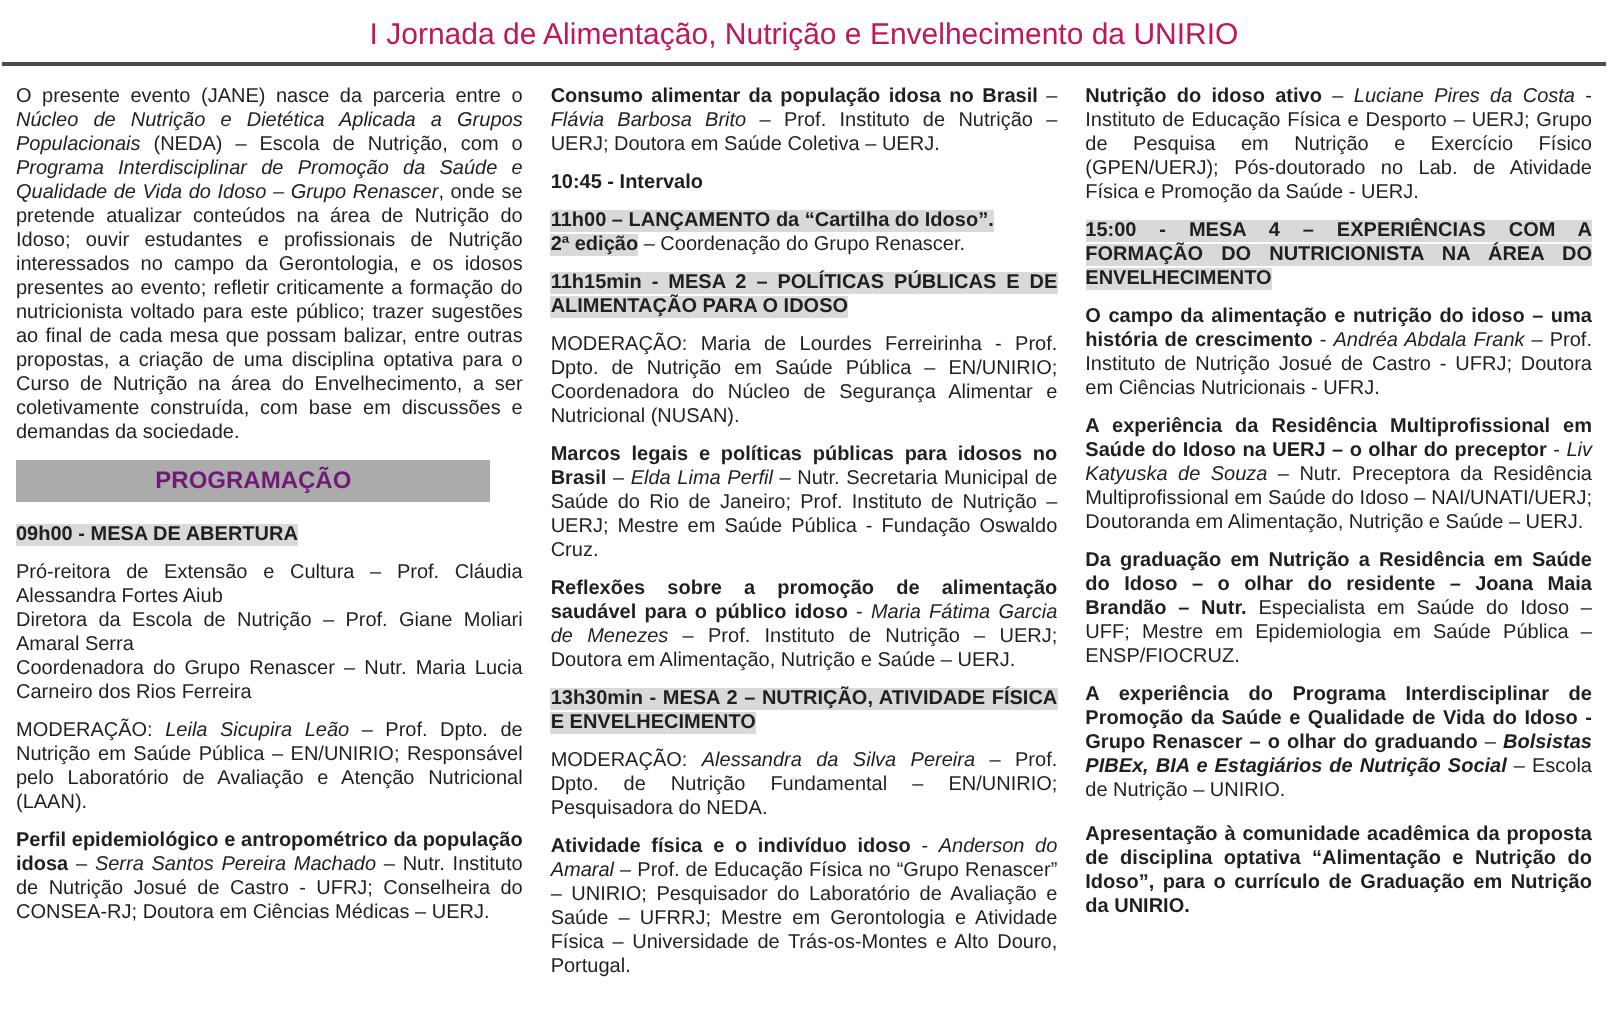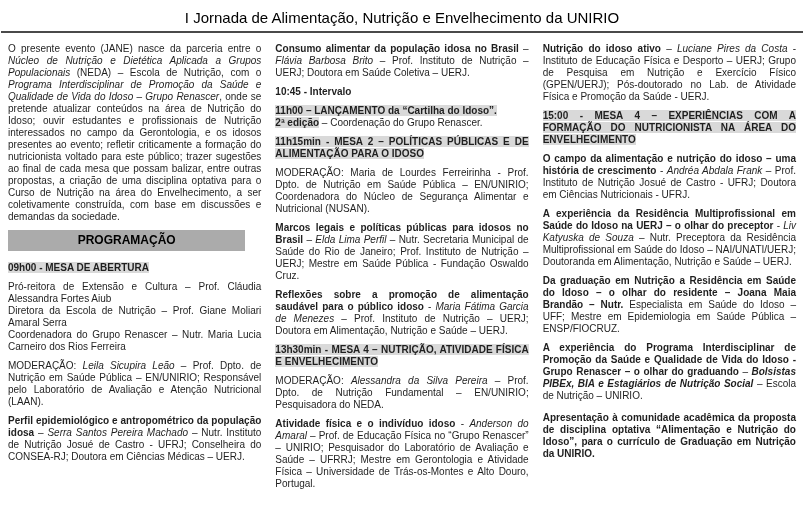--- a/index.html
+++ b/index.html
@@ -1,29 +1,29 @@
 <!DOCTYPE html>
 <html><head>
 <meta charset="utf-8">
 <style>
   html,body{margin:0;padding:0;background:#ffffff;}
   body{width:804px;height:513px;overflow:hidden;font-family:"Liberation Sans",sans-serif;}
   .page{box-sizing:border-box;width:804px;height:513px;background:#fff;color:#1f1f1f;}
-  .doc-title{ text-align:center;font-size:15px;color:#000000;padding:9px 0 5px;}
+  .doc-title{ text-align:center;font-size:15px;color:#be185d;padding:9px 0 5px;}
   .title-rule{height:2px;background:#4a4a4a;margin:0 1px;}
   .columns{display:flex;gap:14px;box-sizing:border-box;padding:10px 8px 0 8px;}
   .col{flex:1 1 0;min-width:0;font-size:10px;line-height:1.2;}
   .blk{margin:0 0 7px 0;text-align:justify;}
   .heading{margin-top:7px;}
   .sp{margin-top:10px;}
   .b{font-weight:bold;}
   .i{font-style:italic;}
   .hl{background:var(--hl,#d9d9d9);}
   .program-bar{background:var(--bar,#ababab);text-align:center;font-weight:bold;
-    font-size:12px;color:#000000;padding:3px 0 4px;margin:4px 16px 11px 0;}
+    font-size:12px;color:#701a75;padding:3px 0 4px;margin:4px 16px 11px 0;}
 </style>
 </head>
 <body style="--hl: #d9d9d9; --bar: #ababab;">
 
 <div class="page">
   <div class="doc-title">I Jornada de Alimentação, Nutrição e Envelhecimento da UNIRIO</div>
   <div class="title-rule"></div>
   <div class="columns">
     <div class="col">
         <p class="blk"><span class="">O presente evento (JANE) nasce da parceria entre o </span><span class="i">Núcleo de Nutrição e Dietética Aplicada a Grupos Populacionais</span><span class=""> (NEDA) – Escola de Nutrição, com o </span><span class="i">Programa Interdisciplinar de Promoção da Saúde e Qualidade de Vida do Idoso – Grupo Renascer</span><span class="">, onde se pretende atualizar conteúdos na área de Nutrição do Idoso; ouvir estudantes e profissionais de Nutrição interessados no campo da Gerontologia, e os idosos presentes ao evento; refletir criticamente a formação do nutricionista voltado para este público; trazer sugestões ao final de cada mesa que possam balizar, entre outras propostas, a criação de uma disciplina optativa para o Curso de Nutrição na área do Envelhecimento, a ser coletivamente construída, com base em discussões e demandas da sociedade.</span></p>
@@ -34,21 +34,21 @@
         <p class="blk"><span class="b">Perfil epidemiológico e antropométrico da população idosa</span><span class=""> – </span><span class="i">Serra Santos Pereira Machado</span><span class=""> – Nutr. Instituto de Nutrição Josué de Castro - UFRJ; Conselheira do CONSEA-RJ; Doutora em Ciências Médicas – UERJ.</span></p>
       </div>
     <div class="col">
         <p class="blk"><span class="b">Consumo alimentar da população idosa no Brasil</span><span class=""> – </span><span class="i">Flávia Barbosa Brito</span><span class=""> – Prof. Instituto de Nutrição – UERJ; Doutora em Saúde Coletiva – UERJ.</span></p>
         <p class="blk heading"><span class="b">10:45 - Intervalo</span></p>
         <p class="blk heading"><span class="b hl">11h00 – LANÇAMENTO da “Cartilha do Idoso”.</span><br><span class="b hl">2ª edição</span><span class=""> – Coordenação do Grupo Renascer.</span></p>
         <p class="blk heading"><span class="b hl">11h15min - MESA 2 – POLÍTICAS PÚBLICAS E DE ALIMENTAÇÃO PARA O IDOSO</span></p>
         <p class="blk"><span class="">MODERAÇÃO: Maria de Lourdes Ferreirinha - Prof. Dpto. de Nutrição em Saúde Pública – EN/UNIRIO; Coordenadora do Núcleo de Segurança Alimentar e Nutricional (NUSAN).</span></p>
         <p class="blk"><span class="b">Marcos legais e políticas públicas para idosos no Brasil</span><span class=""> – </span><span class="i">Elda Lima Perfil</span><span class=""> – Nutr. Secretaria Municipal de Saúde do Rio de Janeiro; Prof. Instituto de Nutrição – UERJ; Mestre em Saúde Pública - Fundação Oswaldo Cruz.</span></p>
         <p class="blk"><span class="b">Reflexões sobre a promoção de alimentação saudável para o público idoso</span><span class=""> - </span><span class="i">Maria Fátima Garcia de Menezes</span><span class=""> – Prof. Instituto de Nutrição – UERJ; Doutora em Alimentação, Nutrição e Saúde – UERJ.</span></p>
-        <p class="blk heading"><span class="b hl">13h30min - MESA 4 – NUTRIÇÃO, ATIVIDADE FÍSICA E ENVELHECIMENTO</span></p>
+        <p class="blk heading"><span class="b hl">13h30min - MESA 2 – NUTRIÇÃO, ATIVIDADE FÍSICA E ENVELHECIMENTO</span></p>
         <p class="blk"><span class="">MODERAÇÃO: </span><span class="i">Alessandra da Silva Pereira</span><span class=""> – Prof. Dpto. de Nutrição Fundamental – EN/UNIRIO; Pesquisadora do NEDA.</span></p>
         <p class="blk"><span class="b">Atividade física e o indivíduo idoso</span><span class=""> - </span><span class="i">Anderson do Amaral</span><span class=""> – Prof. de Educação Física no “Grupo Renascer” – UNIRIO; Pesquisador do Laboratório de Avaliação e Saúde – UFRRJ; Mestre em Gerontologia e Atividade Física – Universidade de Trás-os-Montes e Alto Douro, Portugal.</span></p>
       </div>
     <div class="col">
         <p class="blk"><span class="b">Nutrição do idoso ativo</span><span class=""> – </span><span class="i">Luciane Pires da Costa</span><span class=""> - Instituto de Educação Física e Desporto – UERJ; Grupo de Pesquisa em Nutrição e Exercício Físico (GPEN/UERJ); Pós-doutorado no Lab. de Atividade Física e Promoção da Saúde - UERJ.</span></p>
         <p class="blk heading"><span class="b hl">15:00 - MESA 4 – EXPERIÊNCIAS COM A FORMAÇÃO DO NUTRICIONISTA NA ÁREA DO ENVELHECIMENTO</span></p>
         <p class="blk"><span class="b">O campo da alimentação e nutrição do idoso – uma história de crescimento</span><span class=""> - </span><span class="i">Andréa Abdala Frank</span><span class=""> – Prof. Instituto de Nutrição Josué de Castro - UFRJ; Doutora em Ciências Nutricionais - UFRJ.</span></p>
         <p class="blk"><span class="b">A experiência da Residência Multiprofissional em Saúde do Idoso na UERJ – o olhar do preceptor</span><span class=""> - </span><span class="i">Liv Katyuska de Souza</span><span class=""> – Nutr. Preceptora da Residência Multiprofissional em Saúde do Idoso – NAI/UNATI/UERJ; Doutoranda em Alimentação, Nutrição e Saúde – UERJ.</span></p>
         <p class="blk"><span class="b">Da graduação em Nutrição a Residência em Saúde do Idoso – o olhar do residente – Joana Maia Brandão – Nutr.</span><span class=""> Especialista em Saúde do Idoso – UFF; Mestre em Epidemiologia em Saúde Pública – ENSP/FIOCRUZ.</span></p>
         <p class="blk"><span class="b">A experiência do Programa Interdisciplinar de Promoção da Saúde e Qualidade de Vida do Idoso - Grupo Renascer – o olhar do graduando</span><span class=""> – </span><span class="b i">Bolsistas PIBEx, BIA e Estagiários de Nutrição Social</span><span class=""> – Escola de Nutrição – UNIRIO.</span></p>

